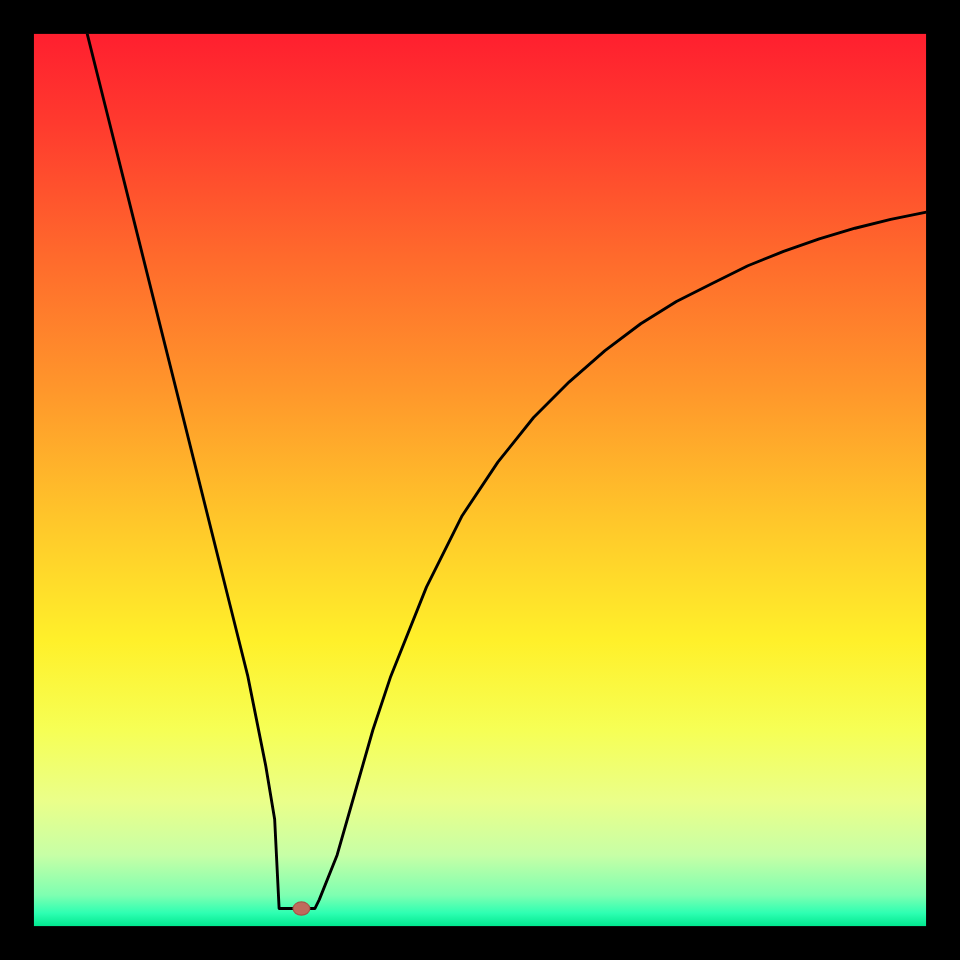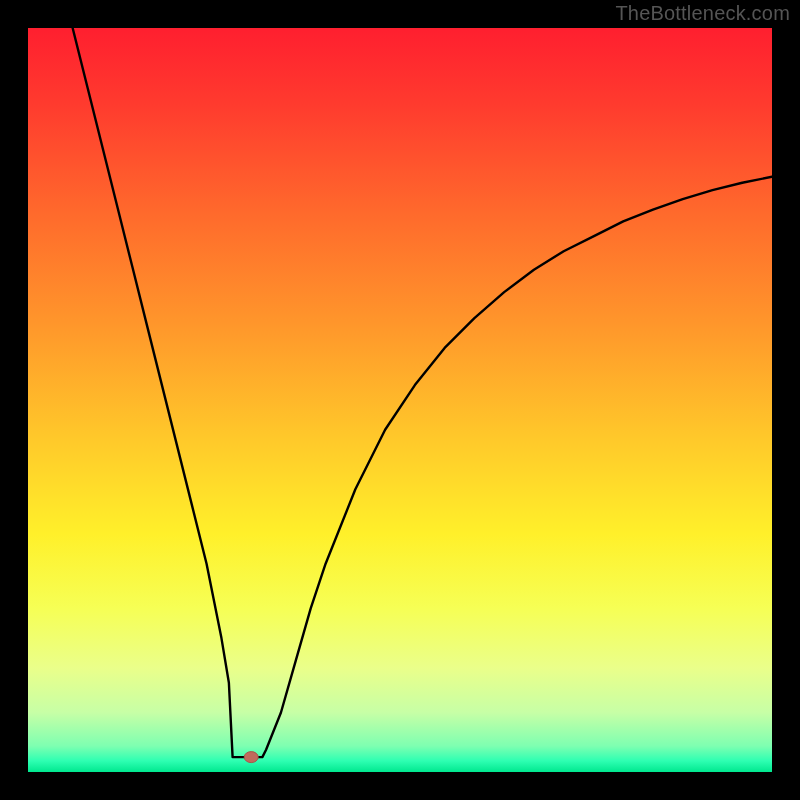--- a/index.html
+++ b/index.html
@@ -38,21 +38,20 @@
     overflow: hidden;
   }
   svg {
     display: block;
   }
 </style>
 </head>
 <body>
 
 <div class="frame">
-  <div class="watermark">TheBottleneck.com</div>
 
   <div class="plot">
     <svg id="chart-svg" width="744" height="744" viewBox="0 0 744 744">
       <defs>
         <linearGradient id="bg-grad" x1="0" y1="0" x2="0" y2="1">
             <stop offset="0%" stop-color="#ff1f2f"></stop>
             <stop offset="10%" stop-color="#ff3a2e"></stop>
             <stop offset="25%" stop-color="#ff6a2c"></stop>
             <stop offset="40%" stop-color="#ff972b"></stop>
             <stop offset="55.00000000000001%" stop-color="#ffc82a"></stop>

